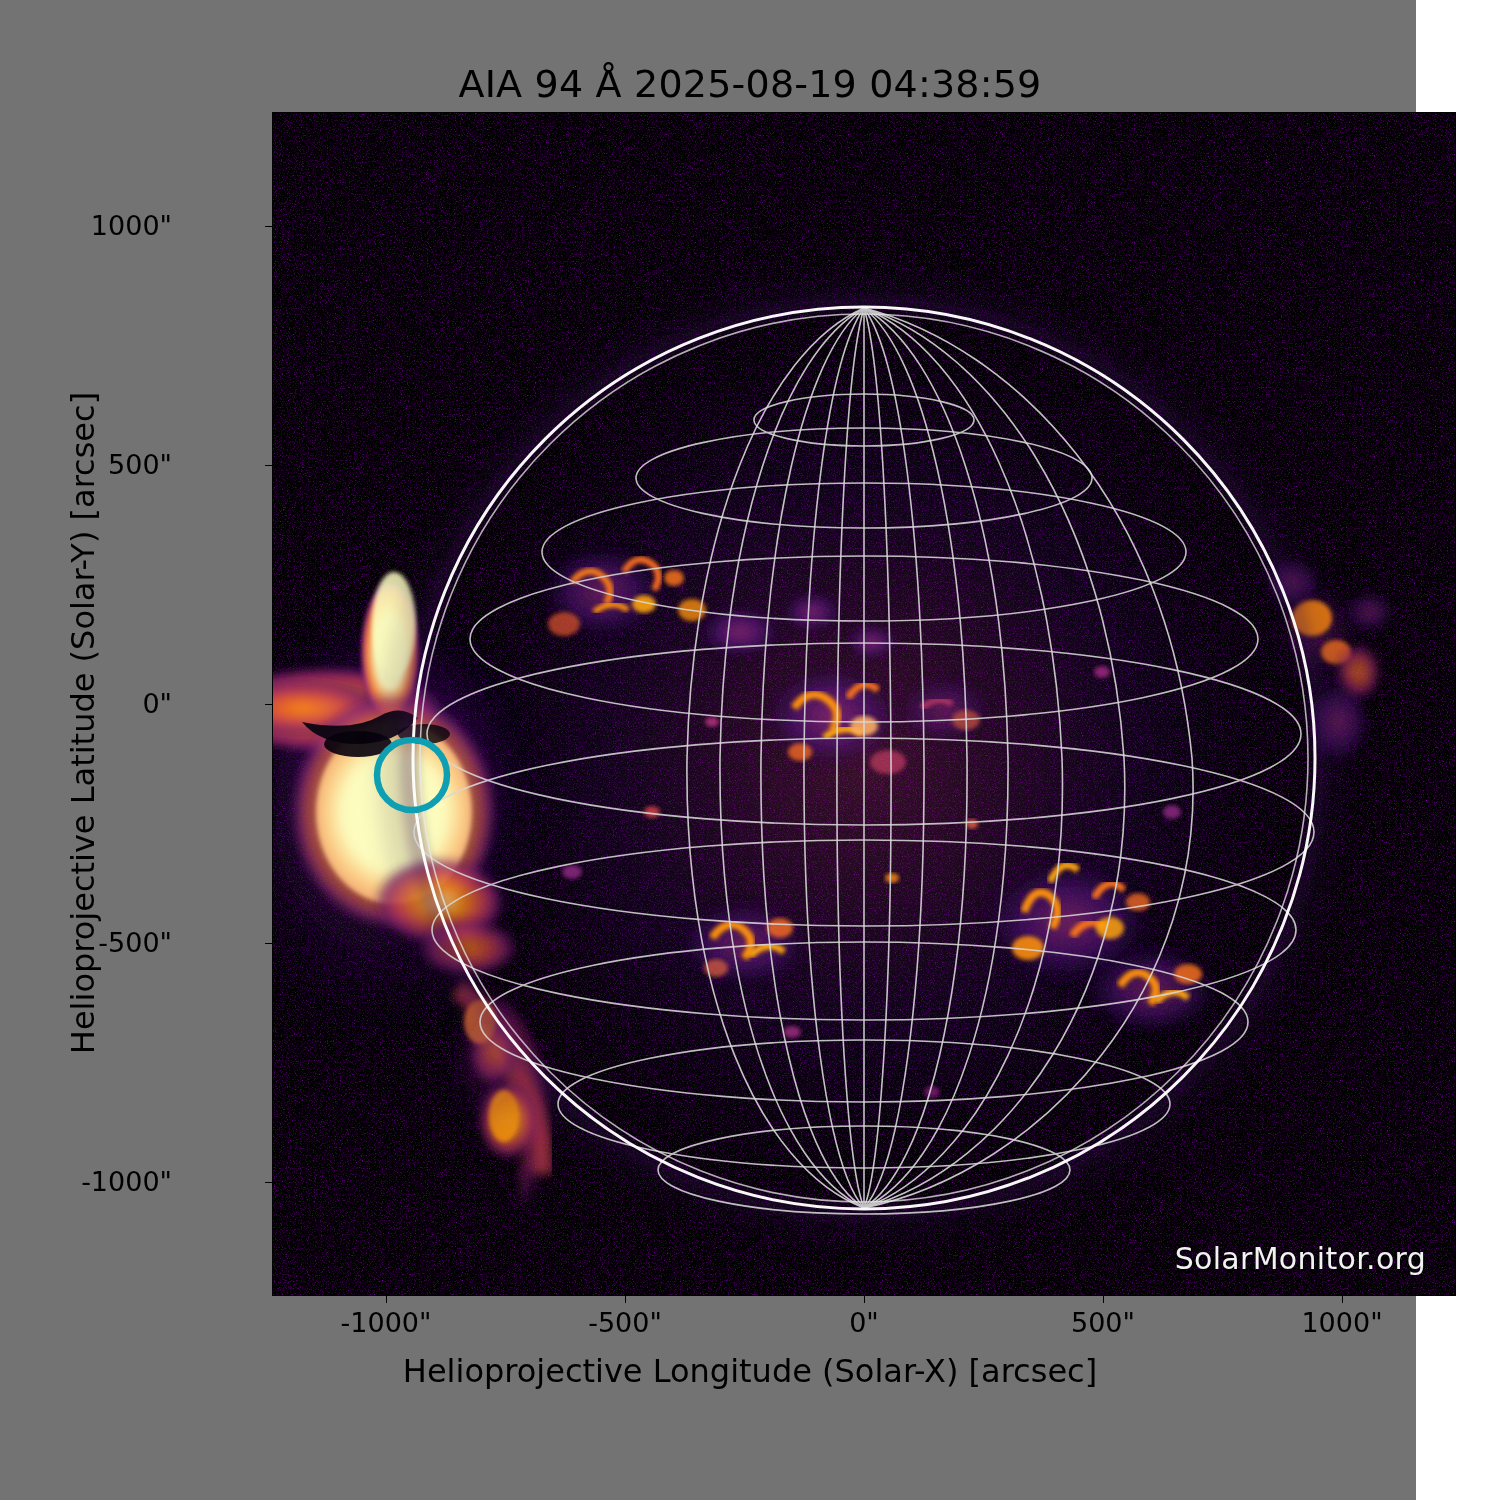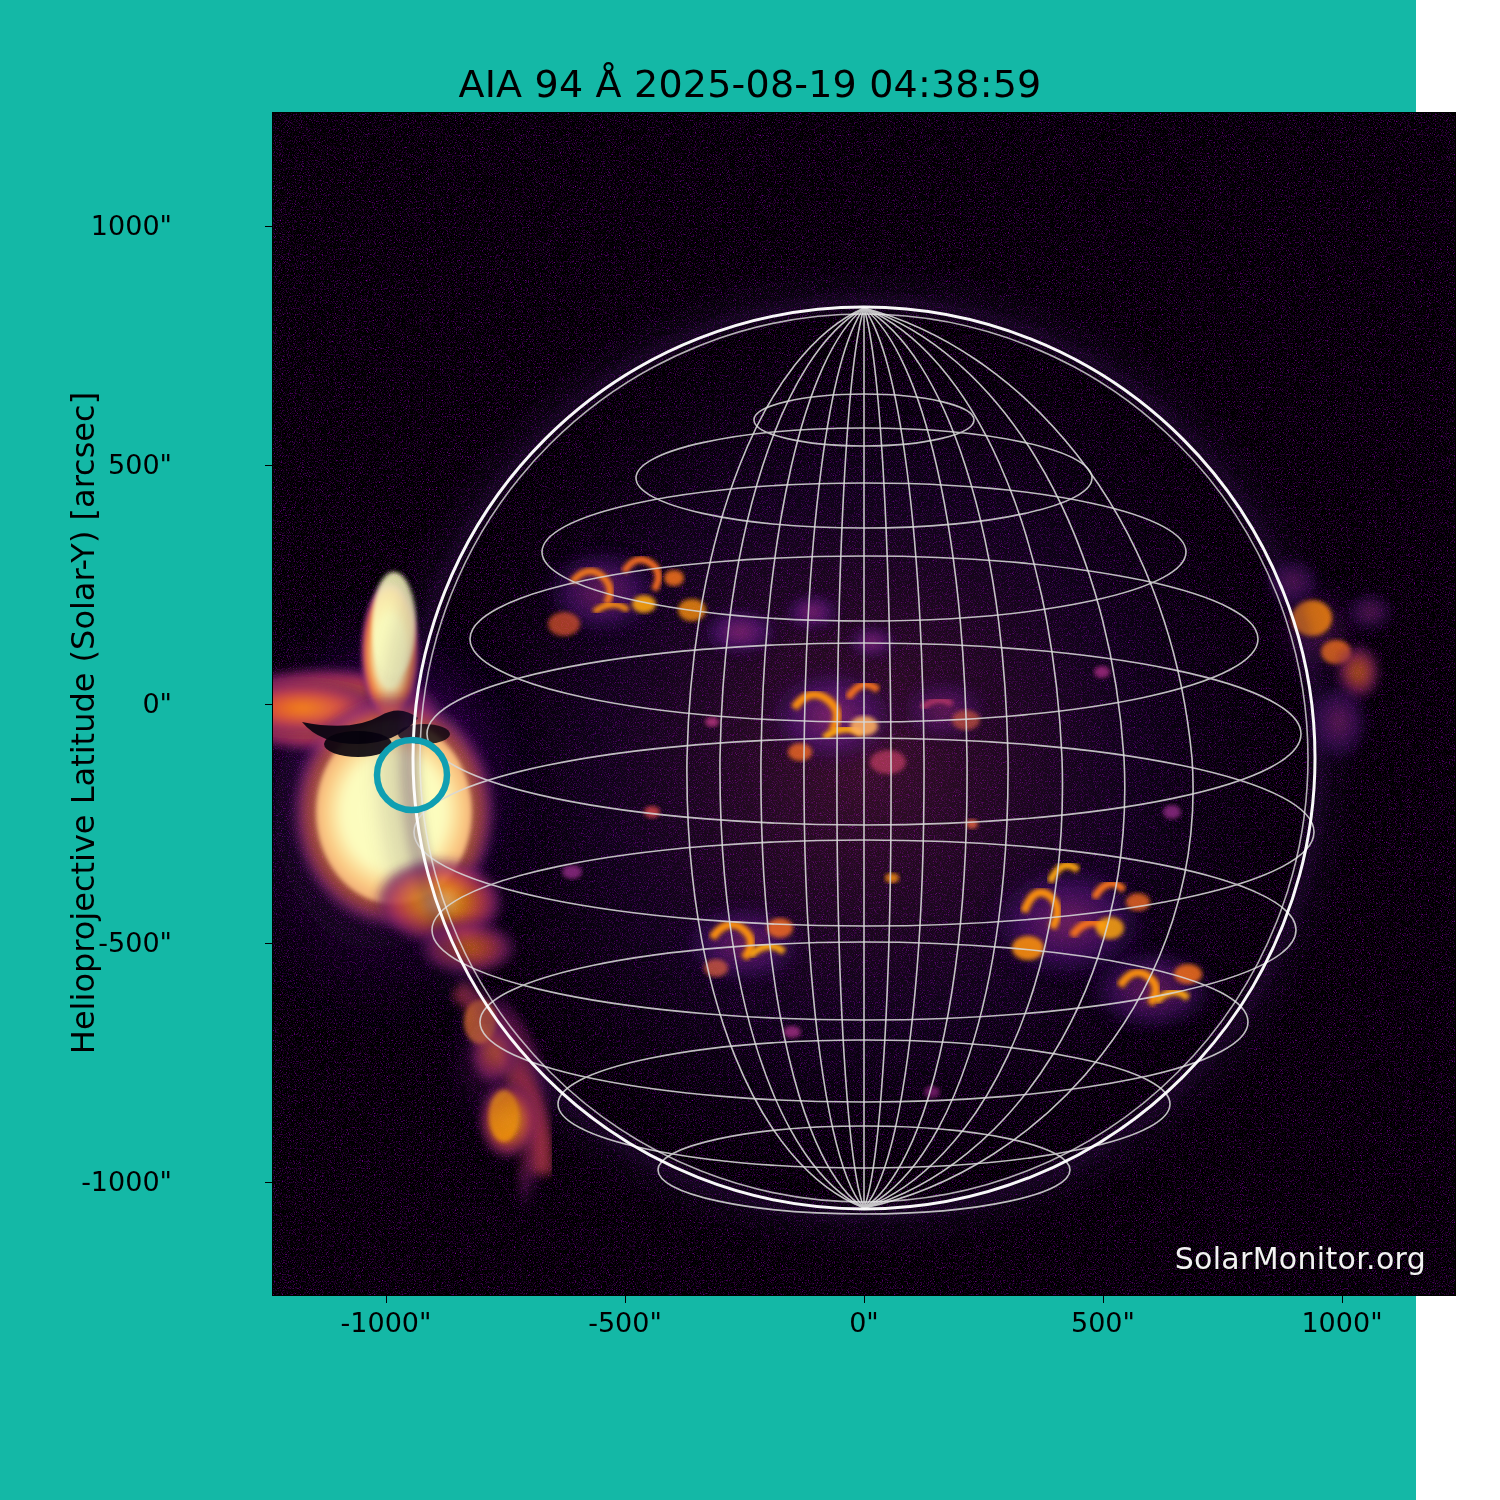--- a/index.html
+++ b/index.html
@@ -6,21 +6,21 @@
   html,body{margin:0;padding:0;background:#ffffff;}
   body{
     width:1500px;height:1500px;
     font-family:"DejaVu Sans","Liberation Sans",sans-serif;
     color:#000;
     overflow:hidden;
     position:relative;
   }
 
   
-  #figure{position:absolute;left:0;top:0;width:1416px;height:1500px;background:#14b8a6;}
+  #figure{position:absolute;left:0;top:0;width:1416px;height:1500px;background:#737373;}
 
   
   #title{
     position:absolute;left:0;top:62px;width:1500px;
     text-align:center;
     font-size:38px;letter-spacing:.2px;
     font-family:"DejaVu Sans","Liberation Sans",sans-serif;
     color:#000;
     white-space:pre;
   }
@@ -353,15 +353,16 @@
   <div class="tick-y" style="top:704px;"></div>
   <div class="tick-y" style="top:943px;"></div>
   <div class="tick-y" style="top:1182px;"></div>
 
   <div class="ticklabel-y" style="top:210px;">1000"</div>
   <div class="ticklabel-y" style="top:449px;">500"</div>
   <div class="ticklabel-y" style="top:688px;">0"</div>
   <div class="ticklabel-y" style="top:927px;">-500"</div>
   <div class="ticklabel-y" style="top:1166px;">-1000"</div>
 
+  <div id="xlabel">Helioprojective Longitude (Solar-X) [arcsec]</div>
   <div id="ylabel">Helioprojective Latitude (Solar-Y) [arcsec]</div>
 
 </div>
 
 </body></html>

